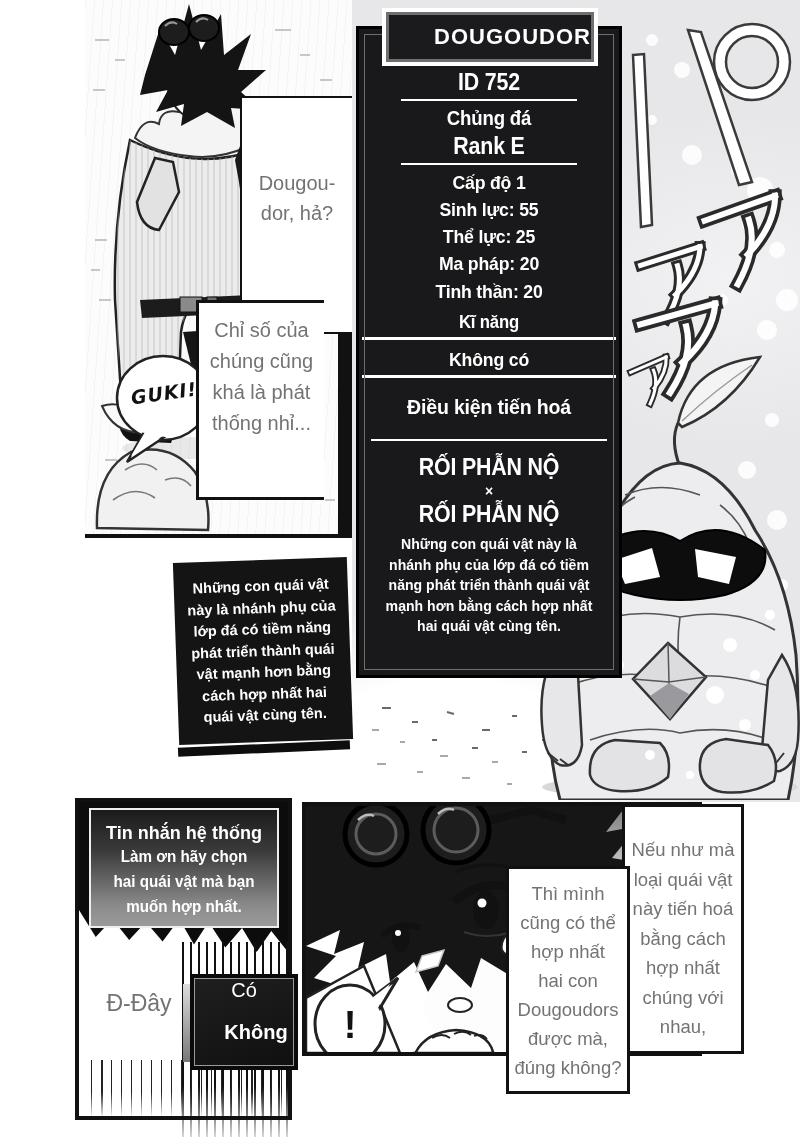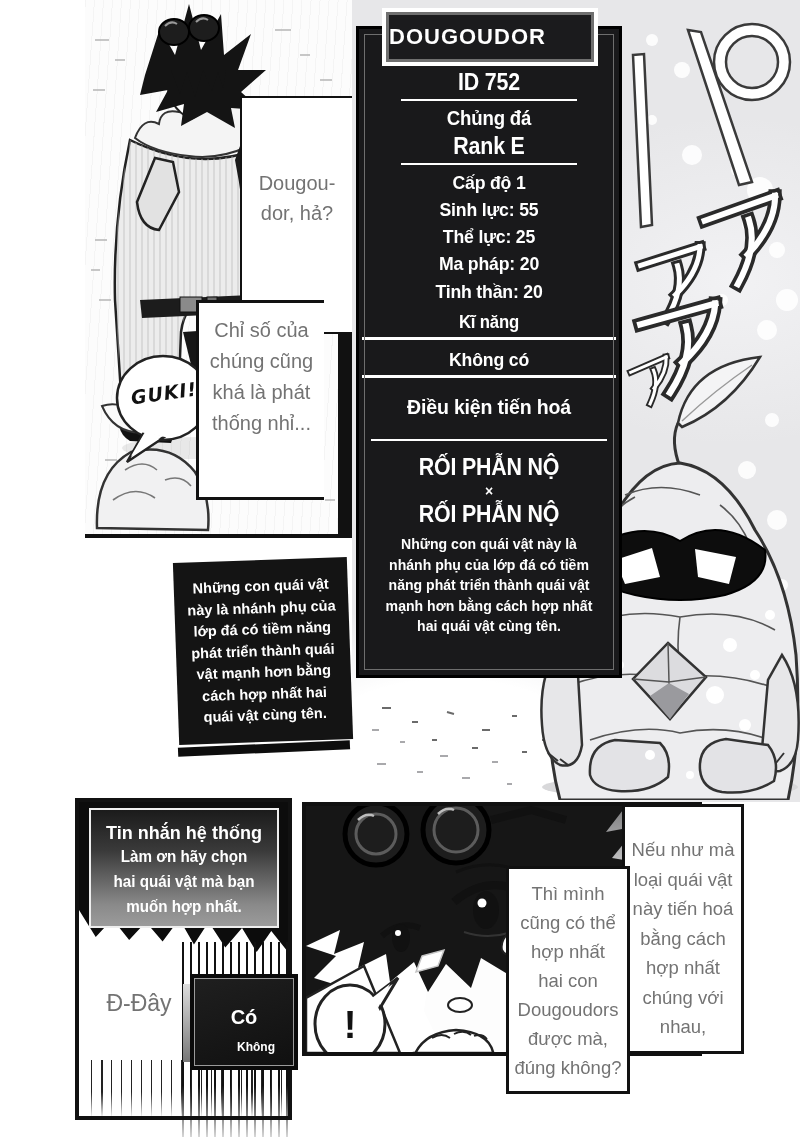--- a/index.html
+++ b/index.html
@@ -43,21 +43,21 @@
     left:116px; top:382px; width:96px; transform:rotate(-8deg);
     font-family:"DejaVu Sans", sans-serif; font-style:italic; font-weight:bold;
     font-size:19px; letter-spacing:1px; text-align:center; color:#111;
   }
   
   #status-plate {
     left:386px; top:12px; width:208px; height:50px; z-index:6;
     background:#1b1b1d; border:3px solid #6f6f6f;
     box-shadow:0 0 0 4px #ffffff;
     color:#fff; font-weight:bold; font-size:22px; letter-spacing:1px;
-    text-align:left; line-height:44px;
+    text-align:right; line-height:44px;
   }
   #status-body {
     left:356px; top:26px; width:266px; height:652px; z-index:5;
     background:#19191b; border:3px solid #000;
   }
   #status-body:after {
     content:""; position:absolute; inset:5px; border:1px solid #6e6e6e; pointer-events:none;
   }
   .srow {
     position:absolute; left:0; width:100%; text-align:center; color:#fff;
@@ -112,22 +112,22 @@
   }
   #reaction-text { position:absolute; left:6px; top:184px; width:108px; }
   #reaction-text div { font-size:23px; line-height:35px; }
   #torn-strip { position:absolute; left:104px; top:182px; width:13px; height:78px;
     background:linear-gradient(180deg,#ddd,#777); }
   #yesno-box {
     position:absolute; left:115px; top:176px; width:100px; height:88px; z-index:2;
     background:linear-gradient(160deg,#1f1f1f,#101010); border:1px solid #9a9a9a;
     box-shadow:0 0 0 4px #0a0a0a; color:#fff; text-align:center;
   }
-  #yesno-box .y { font-weight:bold; font-size:20px; margin-top:27px; }
-  #yesno-box .n { font-weight:bold; font-size:12px; margin-top:11px;padding-left:24px; }
+  #yesno-box .y { font-weight:normal; font-size:20px; margin-top:0; }
+  #yesno-box .n { font-weight:bold; font-size:20px; margin-top:19px;padding-left:24px; }
   
   #panel-bottom-mid {
     left:302px; top:802px; width:400px; height:254px;
     border:4px solid #111; background:#fff; overflow:hidden;
   }
   
   #bubble-merge { left:506px; top:866px; width:124px; height:228px; z-index:8; padding-top:10px; }
   #bubble-merge div { font-size:18.5px; line-height:29px; }
   #bubble-if { left:622px; top:804px; width:122px; height:250px; z-index:7; padding-top:28px; }
   #bubble-if div { font-size:18.5px; line-height:29.5px; }

